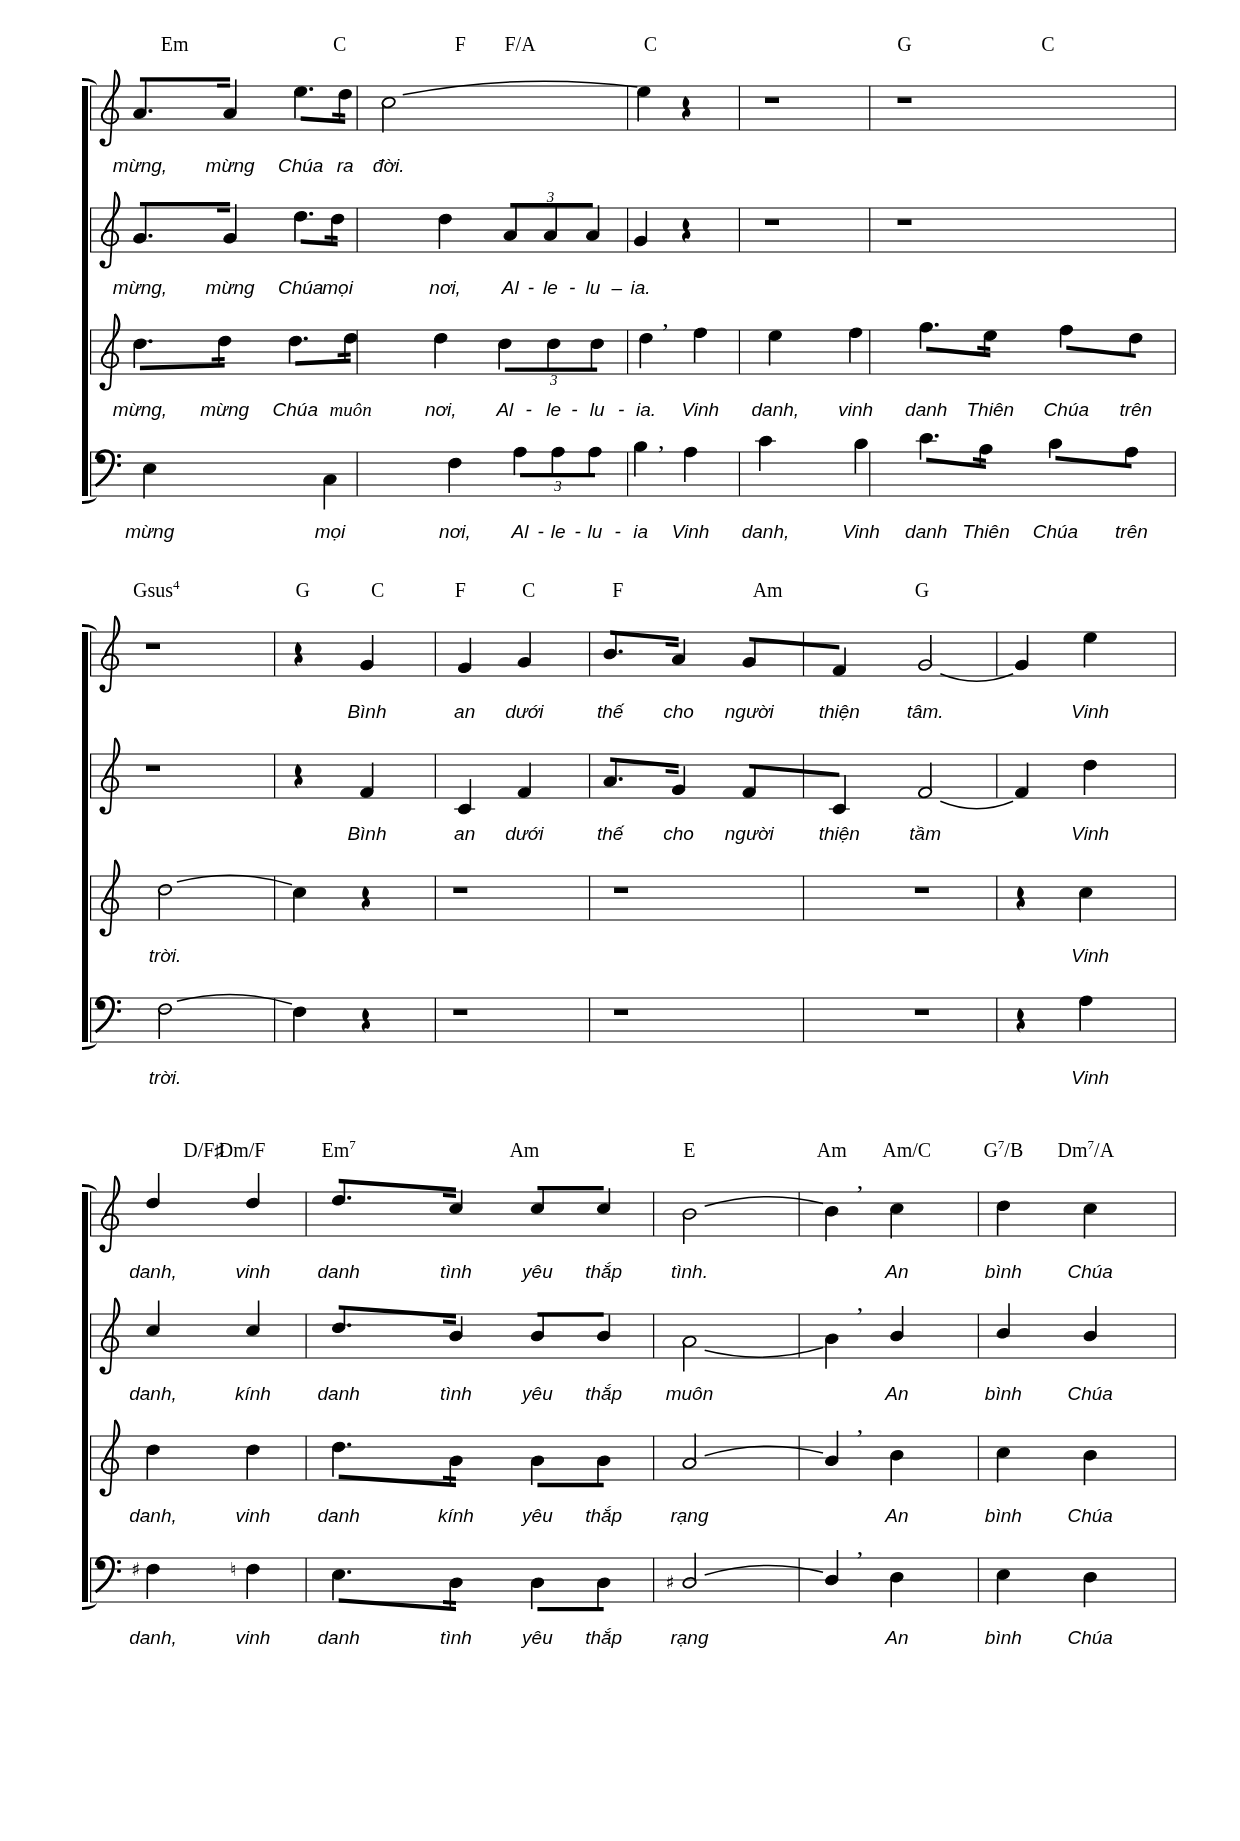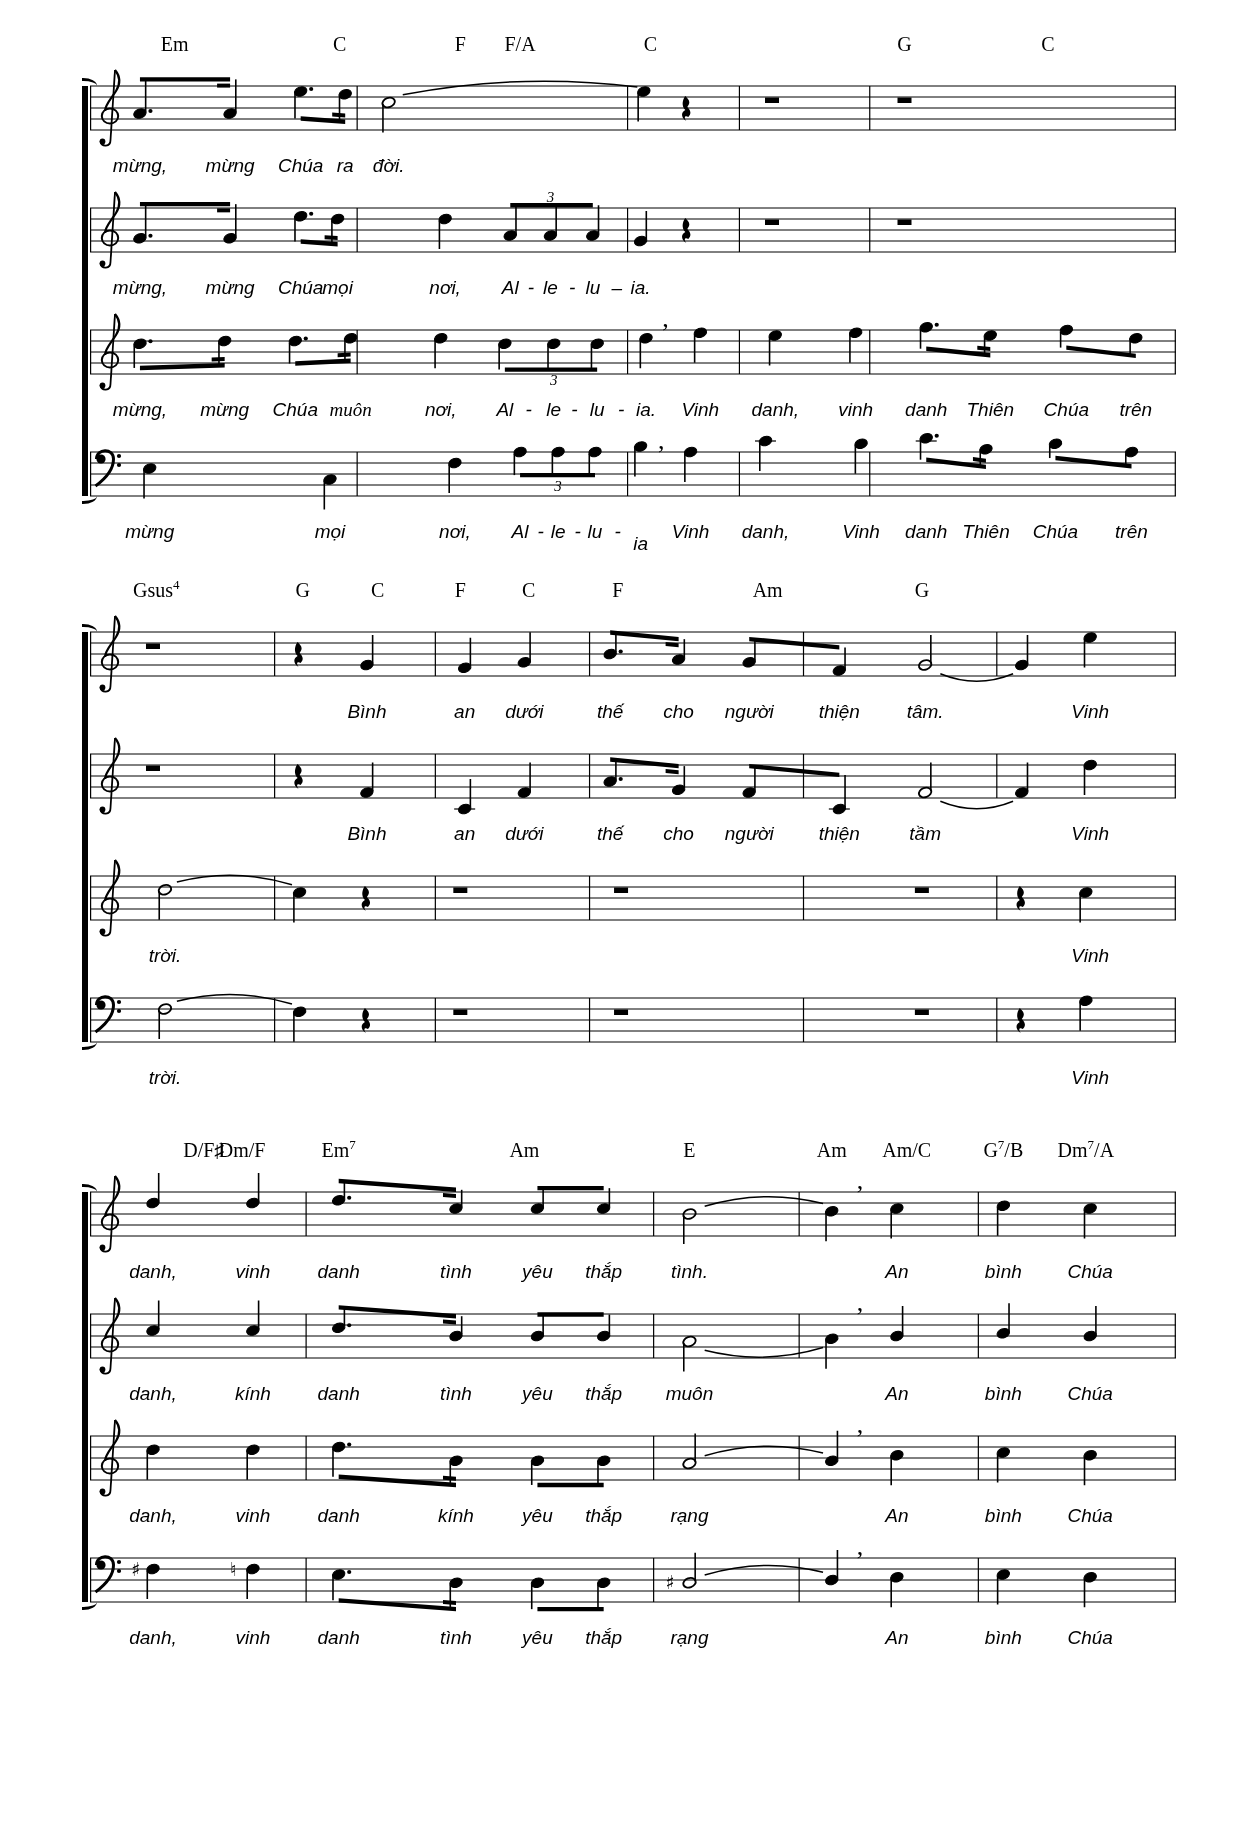--- a/index.html
+++ b/index.html
@@ -294,21 +294,21 @@
       <div class="lyricrow">
         <span class="syl" style="left: 5.5%;">mừng</span>
         <span class="syl" style="left: 22.1%;">mọi</span>
         <span class="syl" style="left: 33.6%;">nơi,</span>
         <span class="syl" style="left: 39.6%;">Al</span>
         <span class="syl" style="left: 41.5%;">-</span>
         <span class="syl" style="left: 43.1%;">le</span>
         <span class="syl" style="left: 44.9%;">-</span>
         <span class="syl" style="left: 46.5%;">lu</span>
         <span class="syl" style="left: 48.6%;">-</span>
-        <span class="syl" style="left: 50.7%; margin-top: 12px;">ia</span>
+        <span class="syl" style="left: 50.7%;">ia</span>
         <span class="syl" style="left: 55.3%;">Vinh</span>
         <span class="syl" style="left: 62.2%;">danh,</span>
         <span class="syl" style="left: 71%;">Vinh</span>
         <span class="syl" style="left: 77%;">danh</span>
         <span class="syl" style="left: 82.5%;">Thiên</span>
         <span class="syl" style="left: 88.9%;">Chúa</span>
         <span class="syl" style="left: 95.9%;">trên</span>
       </div>
     </div>
     <div class="system sys2">

